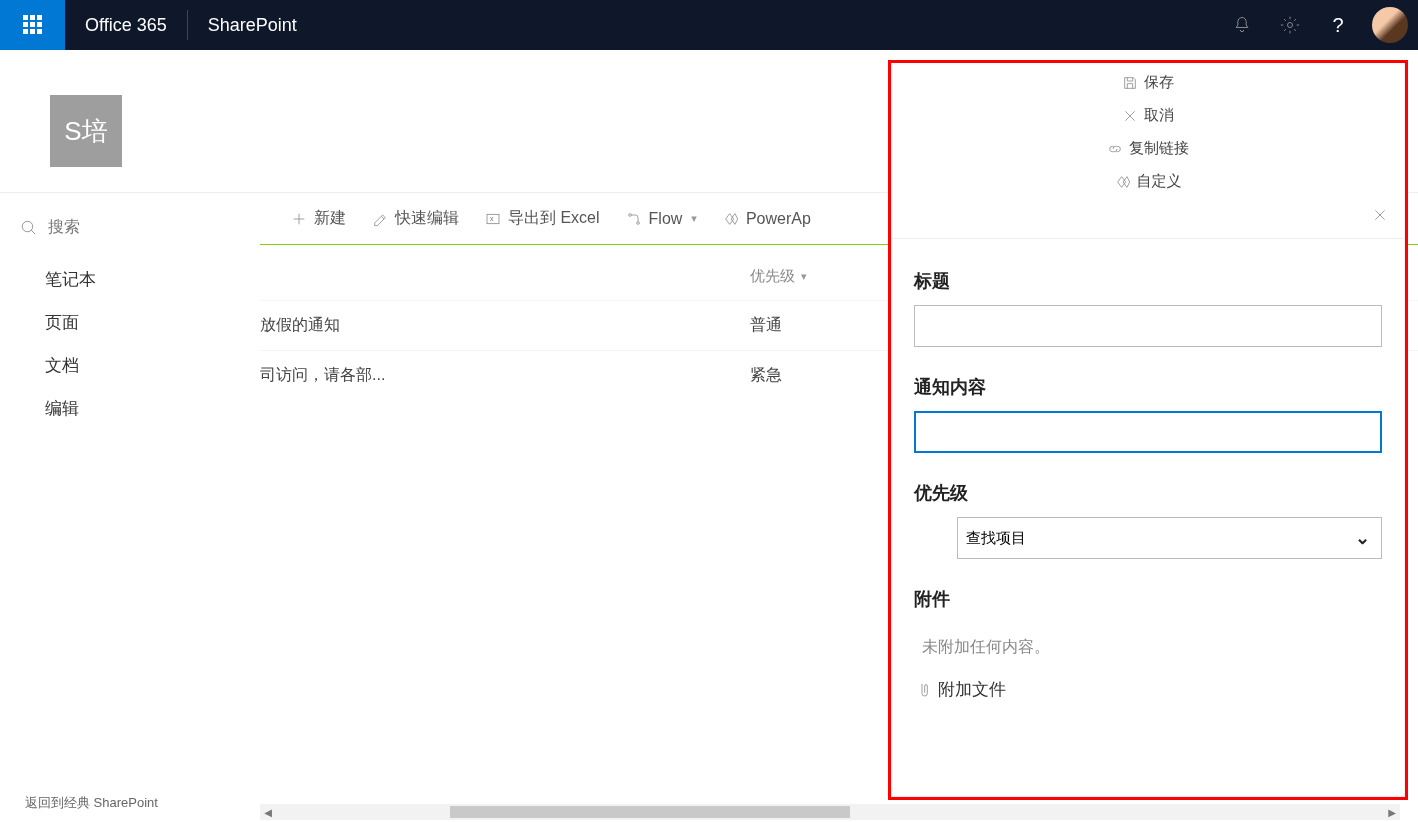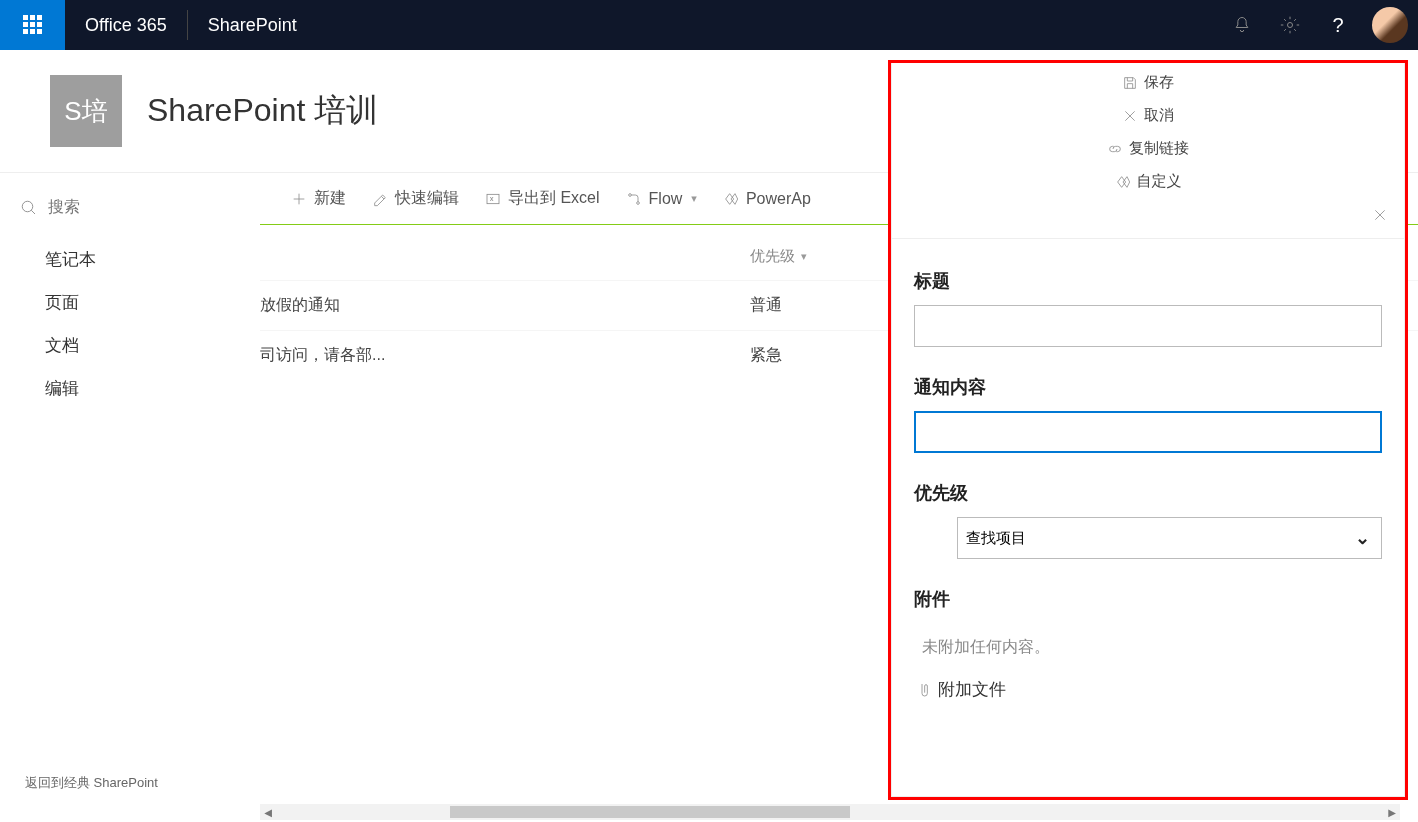--- a/index.html
+++ b/index.html
@@ -11,21 +11,21 @@
   .waffle { width: 20px; height: 20px; display: grid; grid-template-columns: repeat(3,5px); grid-template-rows: repeat(3,5px); gap: 2px; }
   .waffle span { background: #fff; }
   .brand { padding: 0 20px; font-size: 18px; font-weight: 400; cursor: pointer; }
   .brand-sep { width: 1px; height: 30px; background: #444; }
   .top-right { margin-left: auto; display: flex; align-items: center; gap: 0; }
   .top-icon { width: 48px; height: 50px; display: flex; align-items: center; justify-content: center; cursor: pointer; color: #fff; }
   .top-icon svg { fill: #fff; stroke: #fff; }
   .avatar { width: 36px; height: 36px; border-radius: 50%; background: linear-gradient(135deg,#f5c9a8 40%,#5a3720 60%); margin: 0 10px; cursor: pointer; }
 
   
-  .site-header { padding: 25px 20px 25px 50px; display: flex; align-items: center; gap: 25px; }
+  .site-header { padding: 25px 20px 25px 50px; display: flex; align-items: center; gap: 25px; margin-top: 20px; }
   .site-tile { width: 72px; height: 72px; background: #9e9e9e; color: #fff; display: flex; align-items: center; justify-content: center; font-size: 26px; font-weight: 400; }
   .site-title { font-size: 32px; font-weight: 300; color: #333; }
 
   
   .content-wrap { display: flex; border-top: 1px solid #eee; height: calc(100% - 50px - 122px - 20px); }
   .leftnav { width: 260px; padding: 18px 0 0 0; display: flex; flex-direction: column; }
   .search-box { margin: 0 20px 14px 20px; display: flex; align-items: center; gap: 10px; color: #777; font-size: 16px; padding: 6px 0; }
   .nav-item { padding: 10px 20px 10px 45px; font-size: 17px; color: #333; cursor: pointer; }
   .classic-link { margin-top: auto; padding: 10px 25px; font-size: 13px; color: #666; cursor: pointer; }
 
@@ -107,21 +107,20 @@
     </div>
     <div class="top-icon">
       <span style="font-size:20px;color:#fff">?</span>
     </div>
     <div class="avatar"></div>
   </div>
 </div>
 
 <div class="site-header">
   <div class="site-tile">S培</div>
-  <div class="site-title">SharePoint 培训</div>
 </div>
 
 <div class="content-wrap">
 
   <div class="leftnav">
     <div class="search-box">
       <svg width="18" height="18" viewBox="0 0 24 24">
           <circle class="thin" cx="10" cy="10" r="7"></circle>
           <path class="thin" d="M15 15l5 5"></path>
         </svg>

